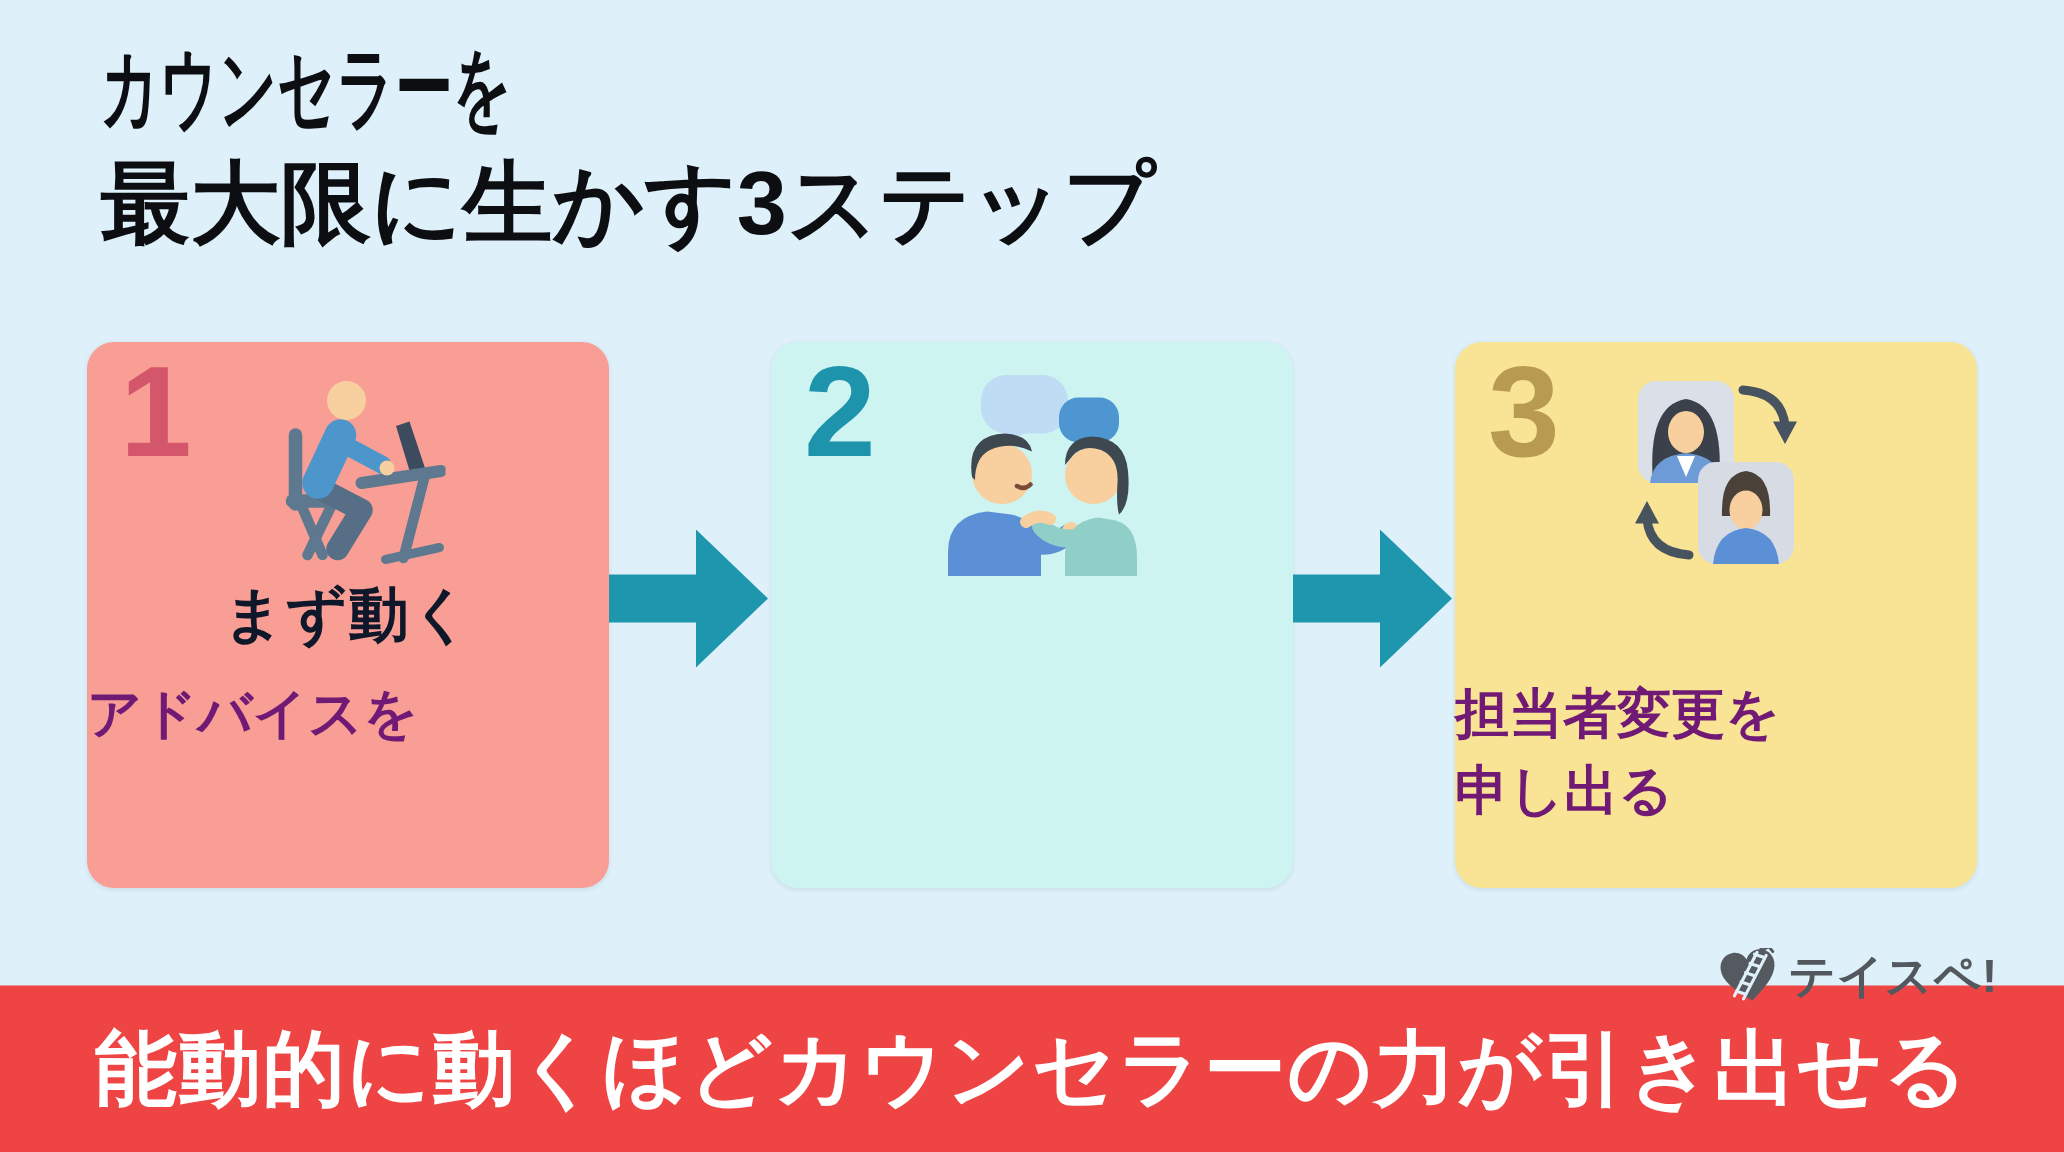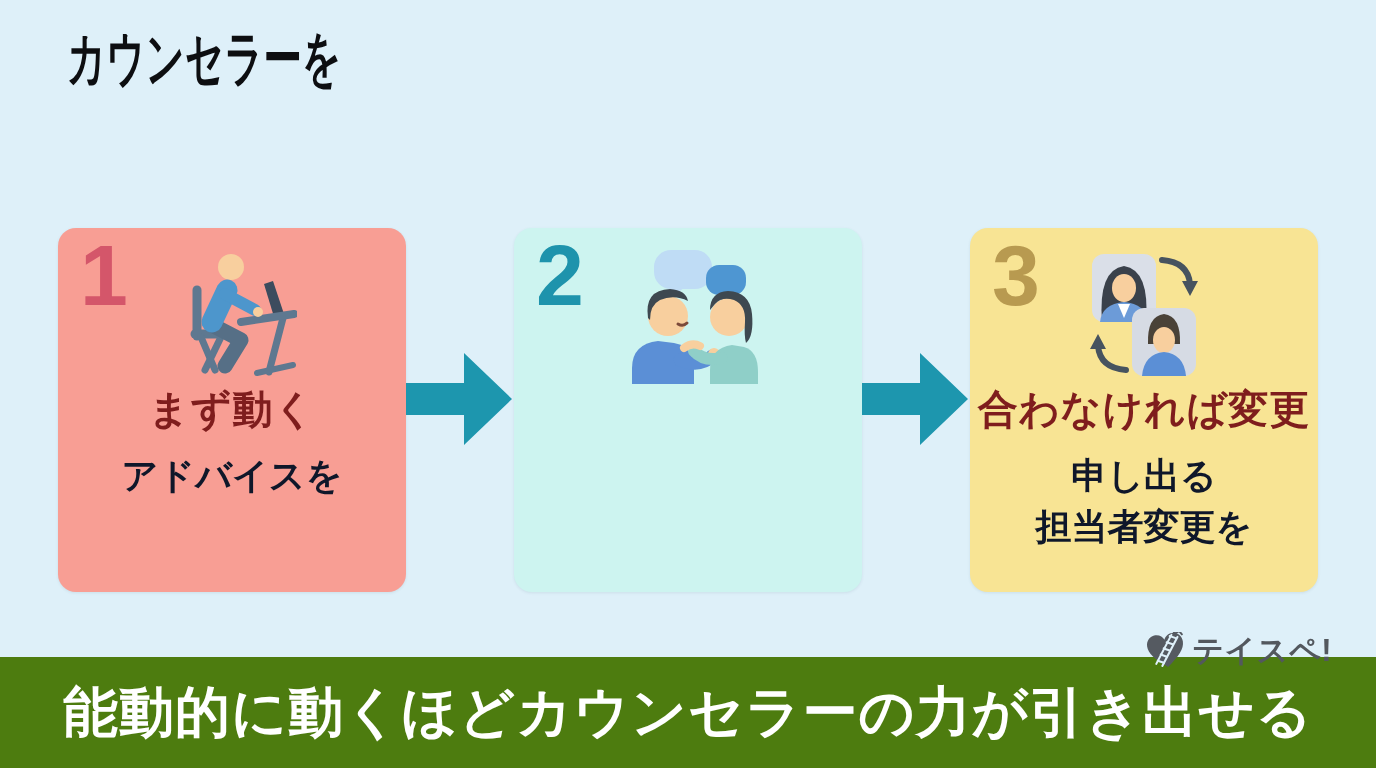--- a/index.html
+++ b/index.html
@@ -19,25 +19,25 @@
   }
   .card1{left:58px;} .card2{left:514px;} .card3{left:970px;}
   .num{
     position:absolute;left:22px;top:4px;
     font-size:86px;font-weight:800;line-height:1;
   }
   .icon-box{position:absolute;left:50%;transform:translateX(-50%);}
   .card1 .icon-box{top:24px;} .card2 .icon-box{top:16px;} .card3 .icon-box{top:24px;}
   .step-title{
     position:absolute;top:154px;left:0;width:100%;text-align:center;
-    font-size:40px;font-weight:900;letter-spacing:1px;color:#7f1d1d;white-space:nowrap;
+    font-size:40px;font-weight:900;letter-spacing:1px;color:#0f172a;white-space:nowrap;
   }
   .step-body{
-    position:absolute;top:222px;left:0;width:100%;text-align:center;
-    font-size:36px;font-weight:700;line-height:1.42;color:#0f172a;
+    position:absolute;top:222px;left:0;width:100%;
+    font-size:36px;font-weight:700;line-height:1.42;color:#701a75;
   }
   .step-body span{display:block;}
   .arrow{position:absolute;top:353px;width:106px;height:92px;}
   .arrow1{left:406px;} .arrow2{left:862px;}
   .logo{
     position:absolute;right:44px;top:630px;z-index:2;
     display:flex;align-items:center;gap:5px;
   }
   .logo-text{font-size:31px;font-weight:900;letter-spacing:0.5px;white-space:nowrap;}
   .banner{
@@ -48,20 +48,21 @@
     color:#FFFFFF;font-size:55px;font-weight:900;letter-spacing:1px;white-space:nowrap;
   }
 </style>
 </head>
 <body>
 
 <div id="canvas" style="background-color: rgb(222, 240, 249);">
 
   <h1 class="title">
     <span class="condensed">カウンセラーを</span>
+    <span>最大限に生かす3ステップ</span>
   </h1>
 
   <section class="card card1" style="background-color: rgb(248, 158, 148);">
     <div class="num" style="color: rgb(212, 86, 106);">1</div>
     <div class="icon-box">
       <svg width="130" height="130" viewBox="0 0 130 130" aria-hidden="true">
         <path d="M116 66 L102 120" stroke="#5E7890" stroke-width="7" stroke-linecap="round" fill="none"></path>
         <path d="M90 121 L126 113" stroke="#5E7890" stroke-width="6" stroke-linecap="round" fill="none"></path>
         <path d="M97 32 L106 29 L117 62 L107 65 Z" fill="#3C4C5E"></path>
         <path d="M74 70 L127 62" stroke="#5E7890" stroke-width="8" stroke-linecap="round" fill="none"></path>
@@ -125,24 +126,23 @@
         <rect x="48" y="56" width="64" height="68" rx="12" fill="#D6DBE4"></rect>
         <path d="M64 92 Q63 64 80 62 Q97 64 96 92 Z" fill="#4A4238"></path>
         <ellipse cx="80" cy="88" rx="11" ry="13" fill="#F8CF9E"></ellipse>
         <path d="M58 124 Q60 102 80 100 Q100 102 102 124 Z" fill="#5B8FD6"></path>
         <path d="M78 8 Q104 10 106 32" stroke="#47535F" stroke-width="6" fill="none" stroke-linecap="round"></path>
         <polygon points="98,29 114,29 106,44" fill="#47535F"></polygon>
         <path d="M42 118 Q16 116 14 94" stroke="#47535F" stroke-width="6" fill="none" stroke-linecap="round"></path>
         <polygon points="6,97 22,97 14,82" fill="#47535F"></polygon>
       </svg>
     </div>
-    <div class="step-title">合わなければ変更</div>
     <div class="step-body">
+      <span>担当者変更を</span>
       <span>申し出る</span>
-      <span>担当者変更を</span>
     </div>
   </section>
 
   <div class="logo">
     <span style="display:inline-flex;">
       <svg width="42" height="38" viewBox="0 0 44 40" aria-hidden="true">
         <g transform="rotate(-8 22 20)">
           <g stroke="#555A61" stroke-width="2" stroke-linecap="round">
             <path d="M33 2 L36 7"></path>
               <path d="M38 0 L41 5"></path>
@@ -157,17 +157,17 @@
             <path d="M20 17 L26 20"></path>
             <path d="M24 11 L30 14"></path>
             <path d="M28 5 L34 8"></path>
           </g>
         </g>
       </svg>
     </span>
     <span class="logo-text" style="color: rgb(83, 88, 94);">テイスペ!</span>
   </div>
 
-  <footer class="banner" style="background-color: #4d7c0f;">
+  <footer class="banner" style="background-color: #ef4444;">
     <span>能動的に動くほどカウンセラーの力が引き出せる</span>
   </footer>
 
 </div>
 
 </body></html>

